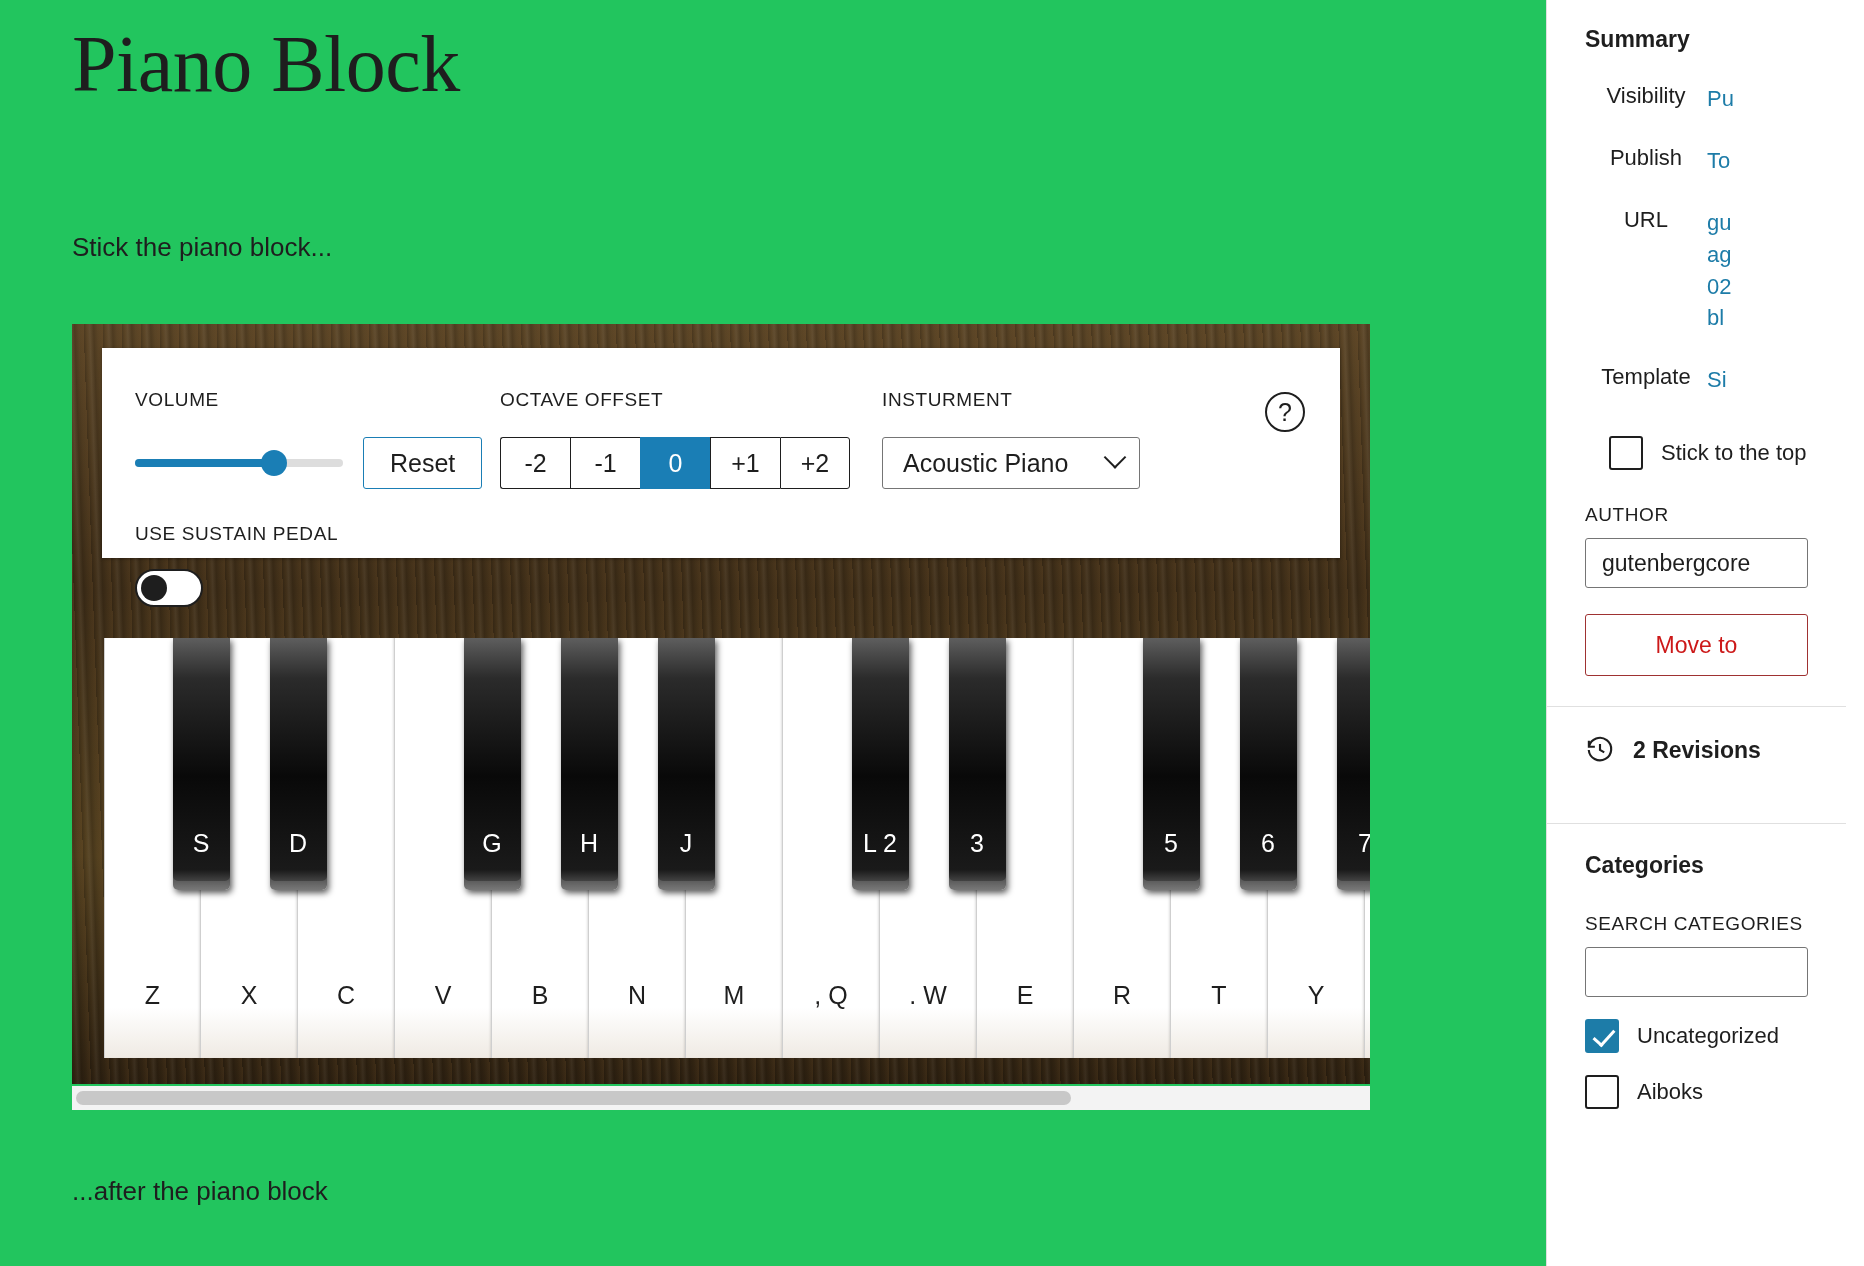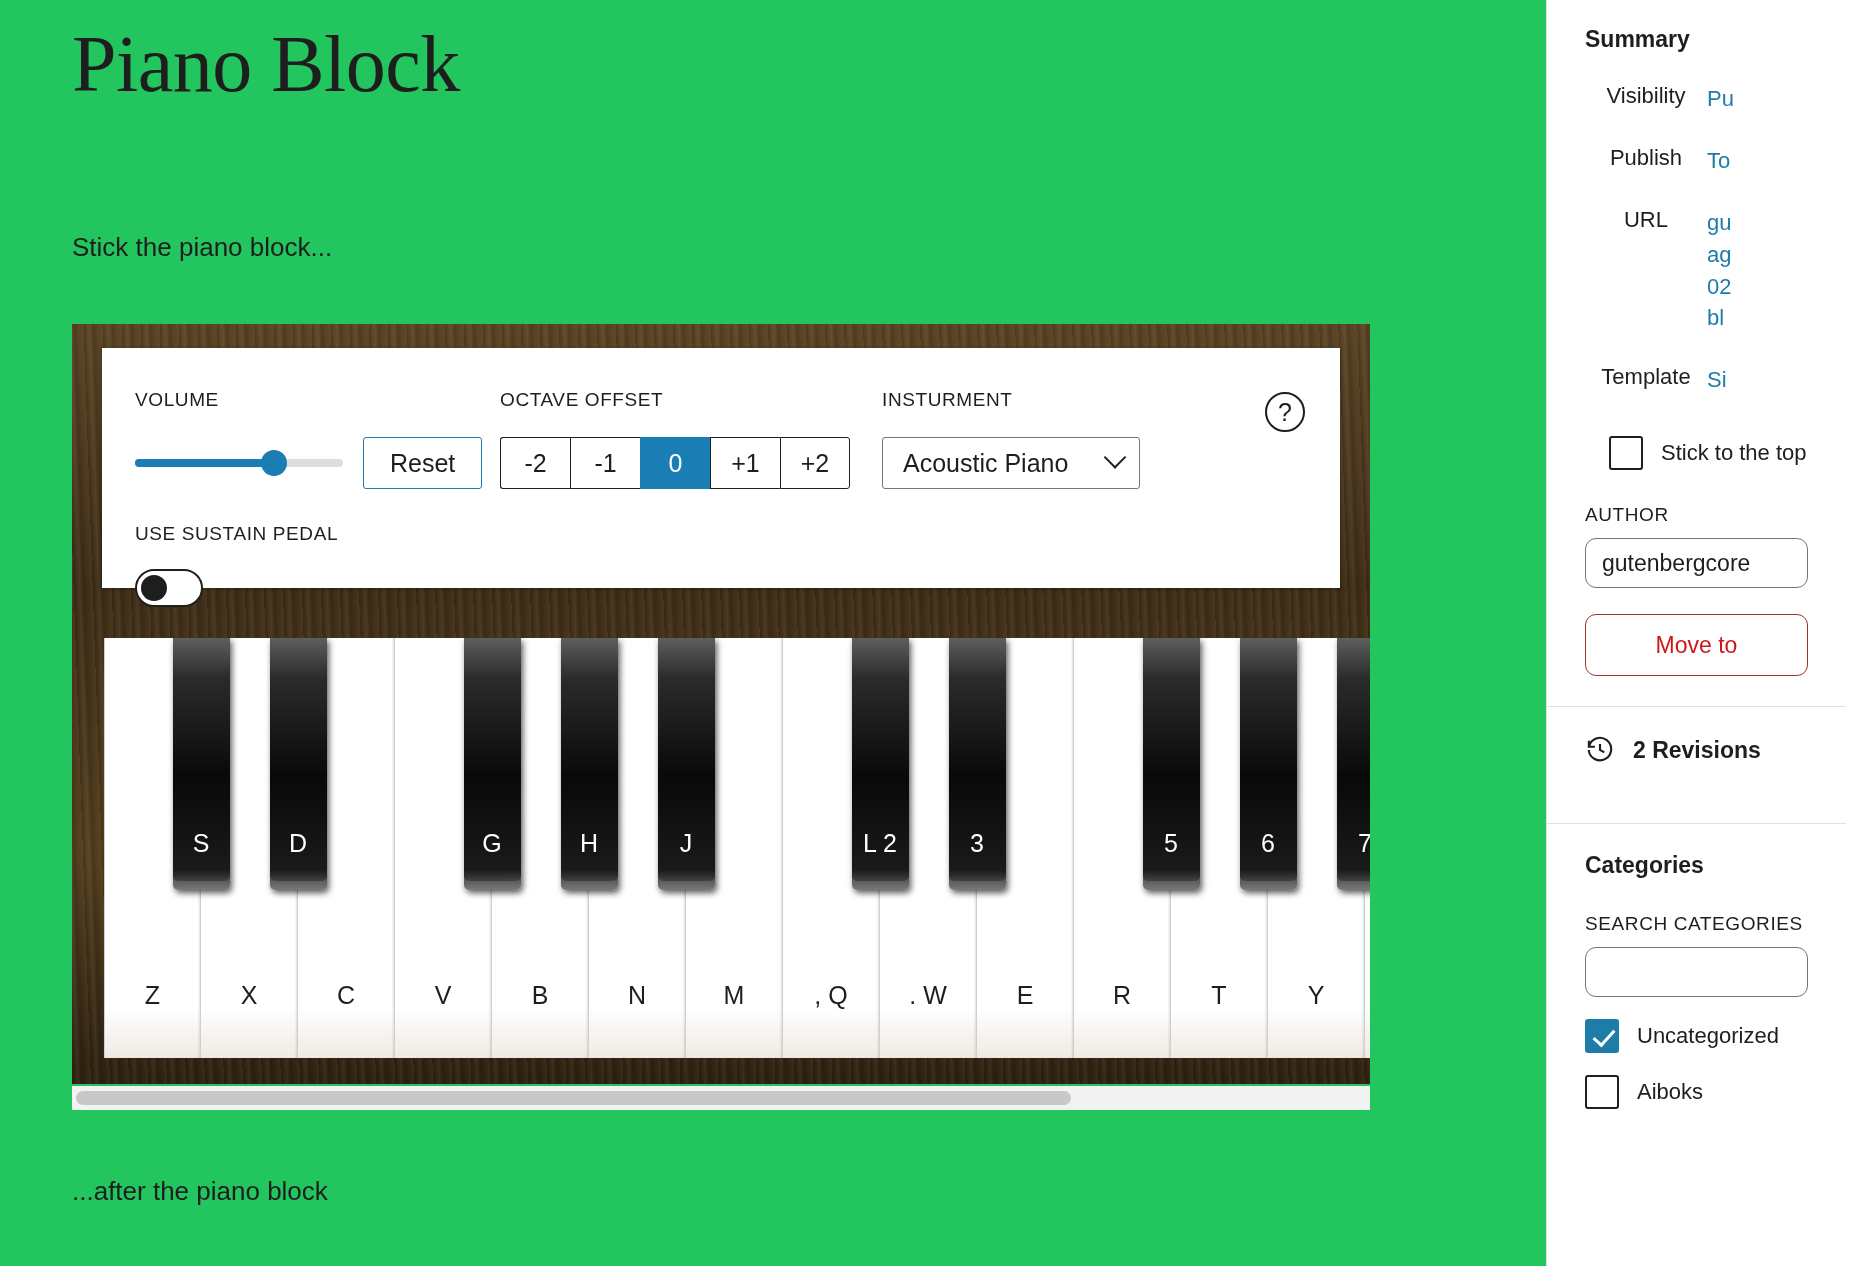--- a/index.html
+++ b/index.html
@@ -51,21 +51,21 @@
         rgba(0,0,0,0.18) 0px, rgba(0,0,0,0.0) 3px,
         rgba(255,255,255,0.05) 6px, rgba(0,0,0,0.14) 10px,
         rgba(0,0,0,0.0) 14px, rgba(120,85,45,0.18) 19px),
       linear-gradient(180deg, #5b4526 0%, #3f2e18 35%, #53401f 70%, #2e2111 100%);
     pointer-events: none;
   }
 
   
   .control-panel {
     position: absolute; left: 30px; top: 24px;
-    width: 1238px; height: 240px;
+    width: 1238px; height: 210px;
     background: #fff;
     box-shadow: 0 1px 3px rgba(0,0,0,0.35);
     z-index: 3;
   }
   .ctl-label {
     font-size: 19px; letter-spacing: 0.6px;
     color: #1e1e1e; text-transform: uppercase; font-weight: 400;
   }
   .grp { position: absolute; }
   .grp-volume    { left: 33px; top: 41px; }
@@ -189,26 +189,26 @@
     border-right: 3.6px solid #fff; border-bottom: 3.6px solid #fff; transform: rotate(42deg);
   }
   .sb-check-label { font-size: 22px; }
 
   .sb-small-label {
     font-size: 19px; letter-spacing: 0.6px; text-transform: uppercase;
     margin-top: 34px; color: #1e1e1e;
   }
   .sb-input {
     margin-top: 12px; width: 100%; height: 50px;
-    border: 1.5px solid #757575; border-radius: 11px; background: #fff;
+    border: 1.5px solid #757575; border-radius: 3px; background: #fff;
     display: flex; align-items: center; padding: 0 16px; font-size: 23px; color: #1e1e1e;
   }
   .sb-danger-btn {
     margin-top: 26px; width: 100%; height: 62px;
-    border: 1.5px solid #9f3232; border-radius: 11px; background: #fff;
+    border: 1.5px solid #9f3232; border-radius: 3px; background: #fff;
     color: #cc1818; font-size: 23px;
     display: flex; align-items: center; justify-content: center; cursor: pointer;
   }
   .sb-divider { border-top: 1px solid #e0e0e0; margin-top: 30px; }
   .sb-revisions { display: flex; align-items: center; gap: 18px; padding: 28px 38px; cursor: pointer; }
   .sb-revisions .txt { font-size: 23px; font-weight: bold; }
   .sb-cat-title { font-size: 23px; font-weight: bold; padding-top: 28px; }
   .cat-item { display: flex; align-items: center; gap: 18px; margin-top: 22px; }
 </style>
 </head>

